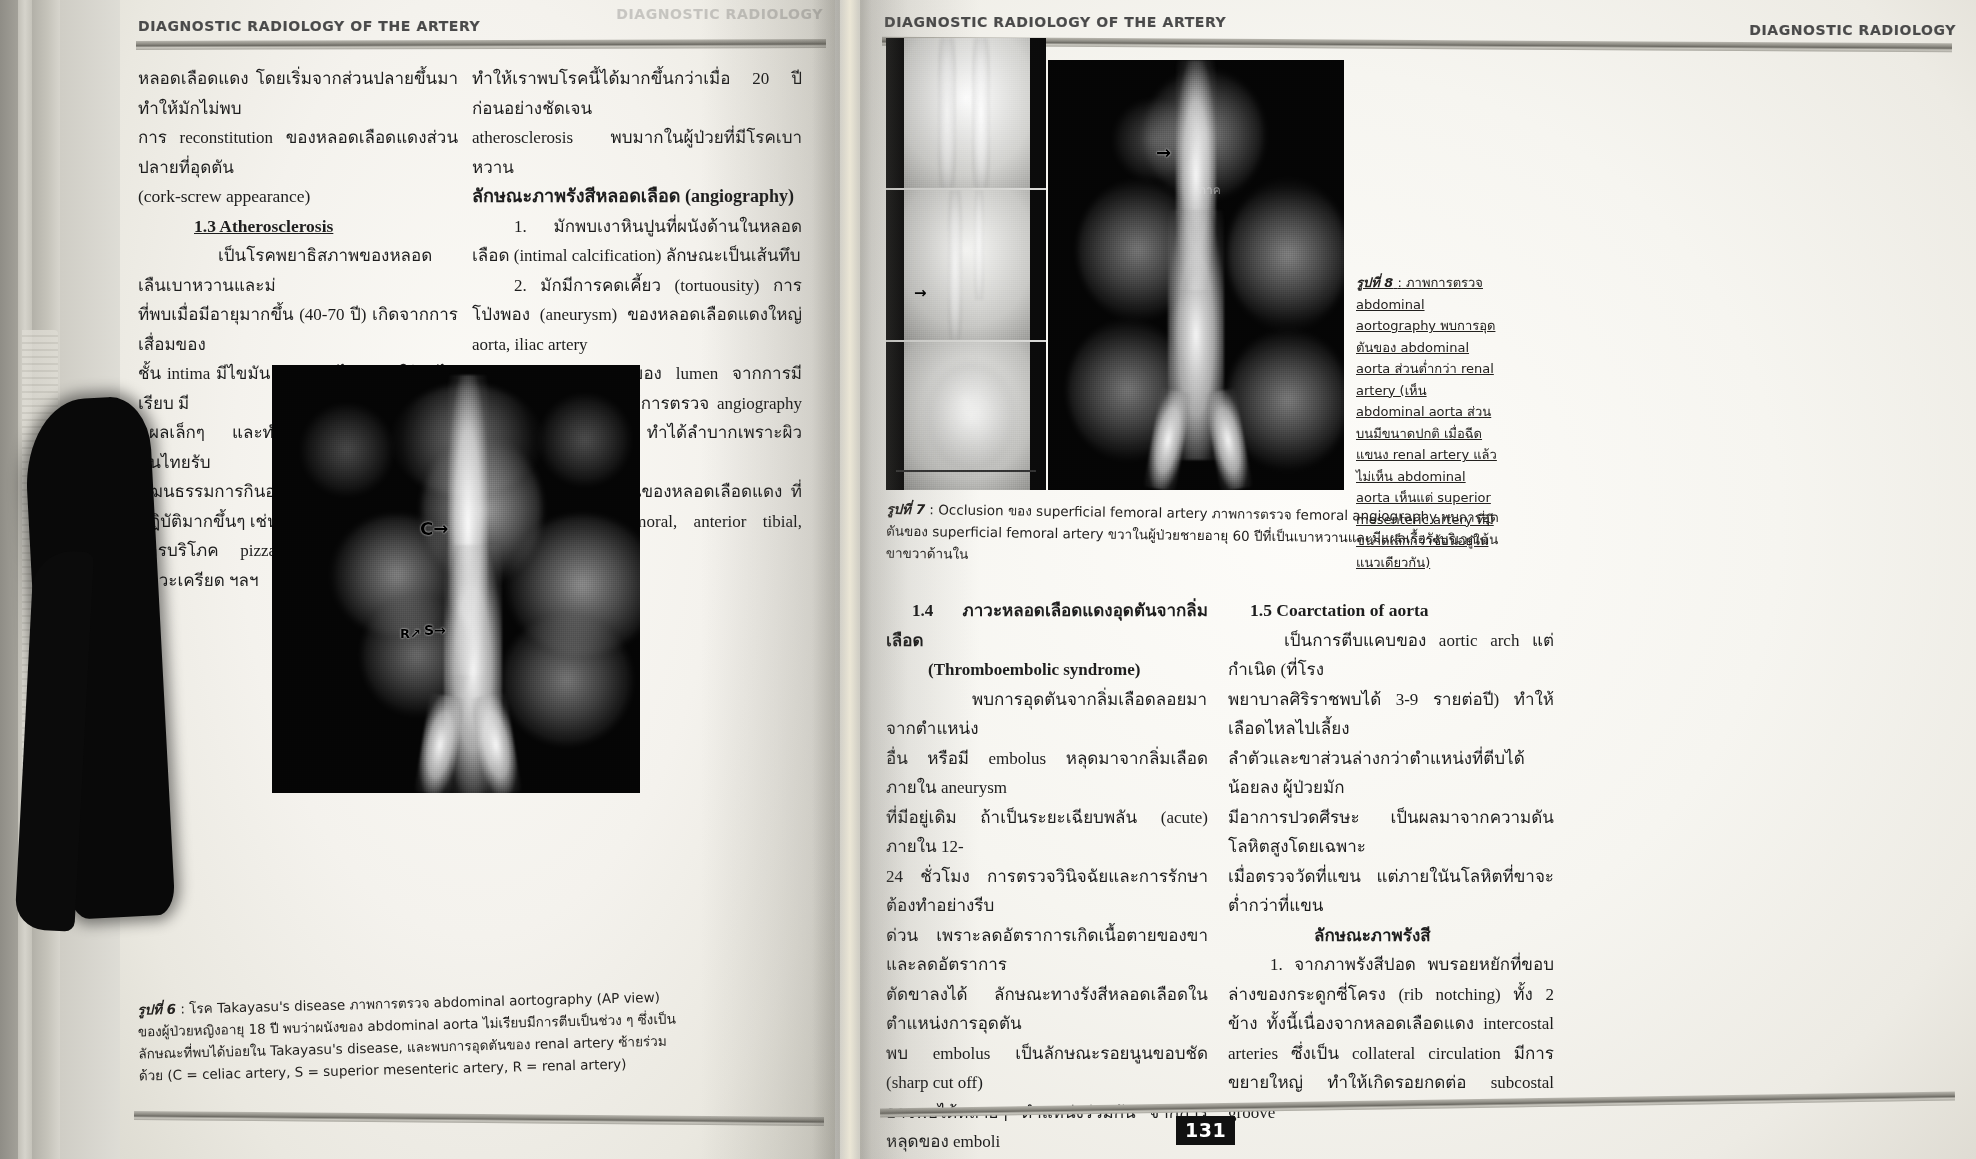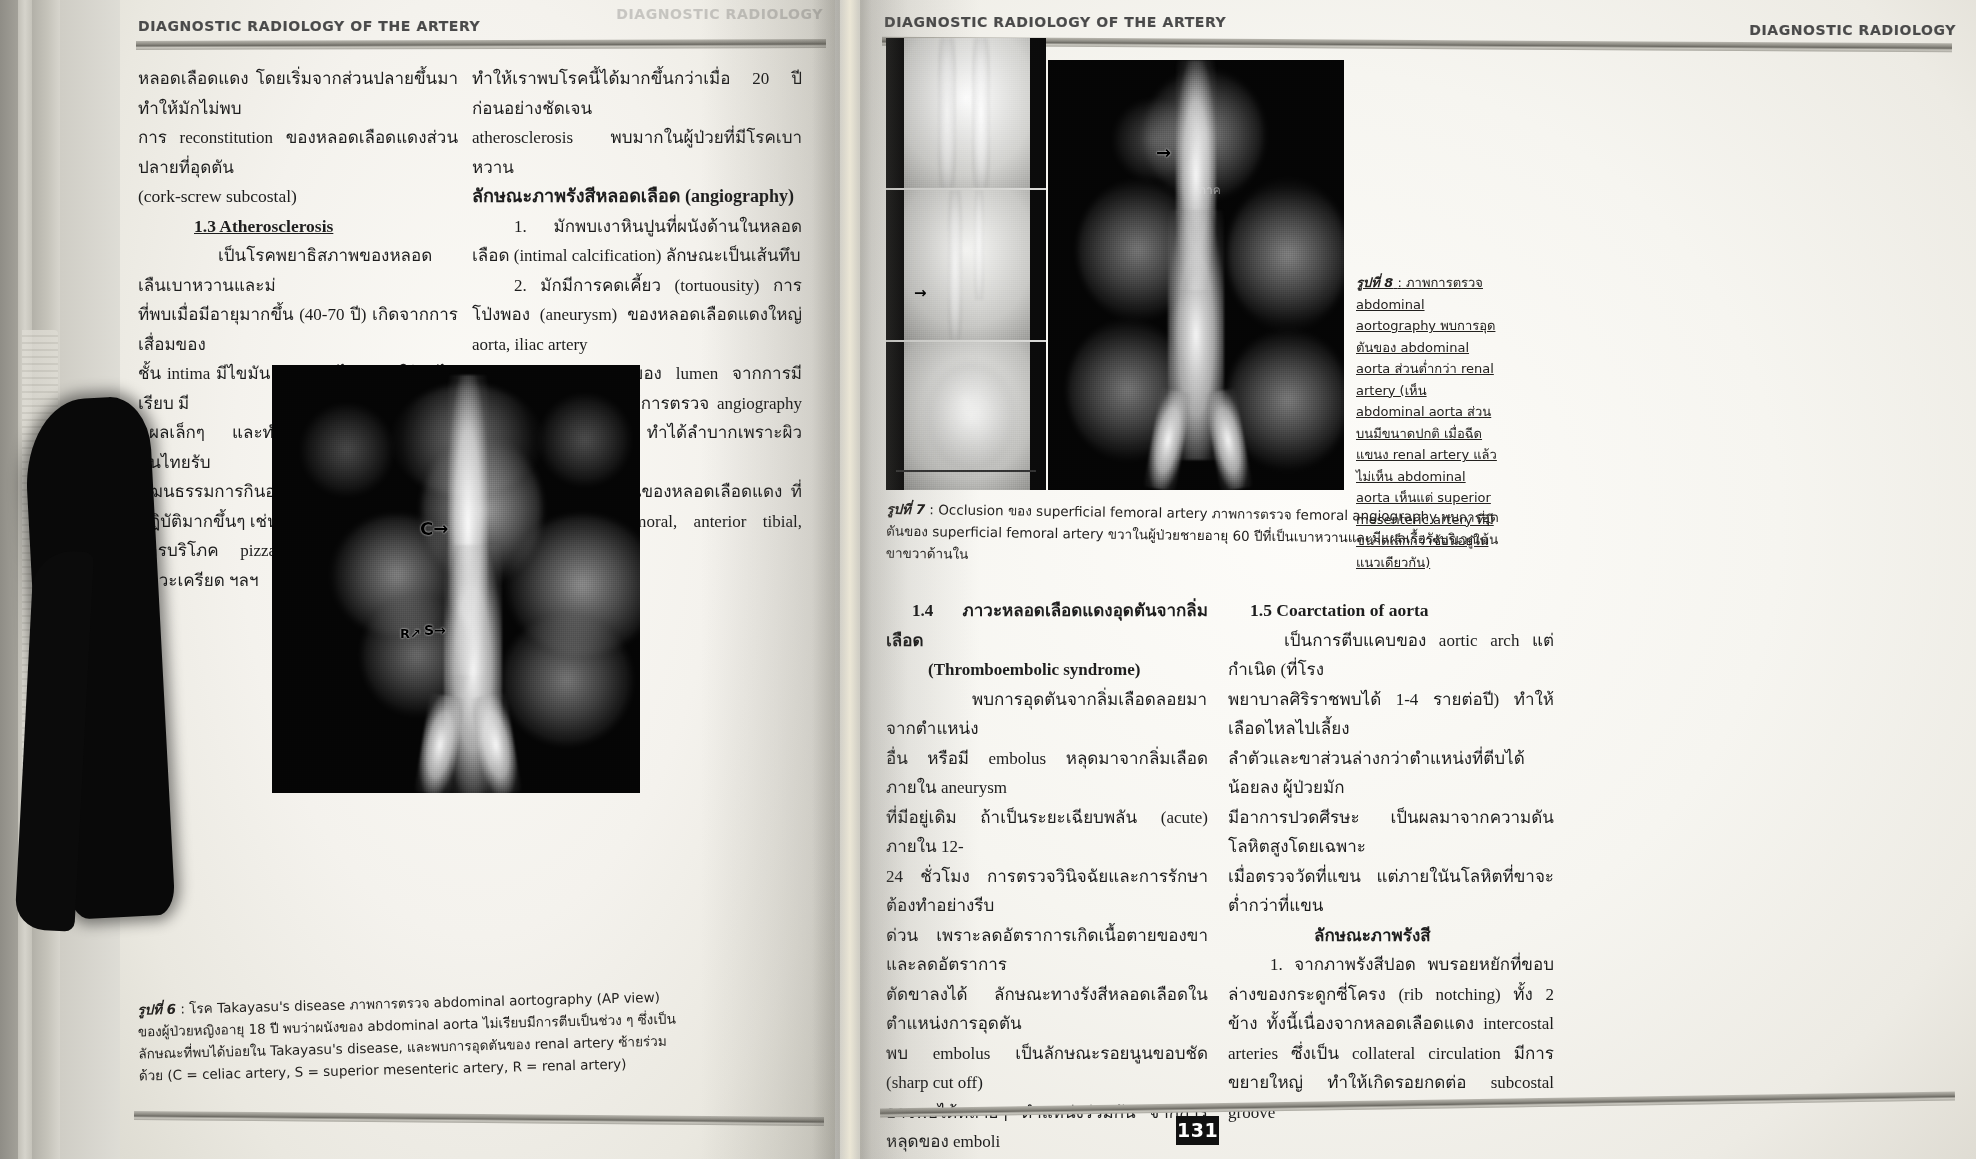--- a/index.html
+++ b/index.html
@@ -129,21 +129,21 @@
   .cap .lbl { font-style:italic; font-weight:700; }
   .cap.sidecap { font-size:13px; line-height:21.5px;text-decoration:underline; }
 
   .pagenum {
     position:absolute;
     background:#111;
     color:#fff;
     font-family:"DejaVu Sans", sans-serif;
     font-weight:700;
     font-size:19px;
-    padding:3px 1px 4px;
+    padding:3px 9px 4px;
     letter-spacing:.5px;
   }
 
   
   .xray { position:absolute; inset:0; }
   .xr-dark { background:#050505; }
   .vessel {
     position:absolute;
     background:radial-gradient(ellipse at 50% 50%, rgba(255,255,255,.96) 0%, rgba(235,235,235,.7) 45%, rgba(120,120,120,.18) 78%, rgba(0,0,0,0) 100%);
     filter:blur(1.2px);
@@ -178,21 +178,21 @@
   <div class="page left">
 
     <div class="runhead" style="left:18px; top:18px;">DIAGNOSTIC RADIOLOGY OF THE ARTERY</div>
     <div class="runhead" style="right:12px; top:6px; opacity:.25;">DIAGNOSTIC RADIOLOGY</div>
 
     <div class="rule" style="left:16px; top:40px; width:690px; transform:rotate(-0.15deg);"></div>
 
     <div class="col" style="left:18px; top:64px; width:320px;">
       <p class="thai">หลอดเลือดแดง โดยเริ่มจากส่วนปลายขึ้นมาทำให้มักไม่พบ</p>
       <p class="thai">การ reconstitution ของหลอดเลือดแดงส่วนปลายที่อุดตัน</p>
-      <p>(cork-screw subcostal)</p>
+      <p>(cork-screw appearance)</p>
       <p class="hd">1.3  Atherosclerosis</p>
       <p class="thai ind" style="text-indent:80px;">เป็นโรคพยาธิสภาพของหลอดเลืนเบาหวานและม่</p>
       <p class="thai">ที่พบเมื่อมีอายุมากขึ้น  (40-70  ปี)  เกิดจากการเสื่อมของ</p>
       <p class="thai">ชั้น intima มีไขมัน (plaque) ไปจับทำให้ผิวไม่เรียบ มี</p>
       <p class="thai">แผลเล็กๆ  และทำให้หลอดเลือดแดงตีบตัน  คนไทยรับ</p>
       <p class="thai">วัฒนธรรมการกินอยู่แบบชาวตะวันตกมาปฏิบัติมากขึ้นๆ เช่น</p>
       <p class="thai">การบริโภค pizza ขาดการออกกำลังกาย ภาวะเครียด ฯลฯ</p>
     </div>
 
     <div class="col" style="left:352px; top:64px; width:330px;">
@@ -309,21 +309,21 @@
       <p class="thai">ด่วน เพราะลดอัตราการเกิดเนื้อตายของขาและลดอัตราการ</p>
       <p class="thai">ตัดขาลงได้ ลักษณะทางรังสีหลอดเลือดในตำแหน่งการอุดตัน</p>
       <p class="thai">พบ embolus เป็นลักษณะรอยนูนขอบชัด (sharp cut off)</p>
       <p class="thai">อาจพบได้หลายๆ ตำแหน่งร่วมกัน จากการหลุดของ emboli</p>
       <p class="thai">ลักษณะเหมือนสายฝักบัวอาบน้ำหรือสายฝน</p>
     </div>
 
     <div class="col" style="left:368px; top:596px; width:326px;">
       <p class="hdth" style="text-indent:22px;">1.5  Coarctation of aorta</p>
       <p class="thai" style="text-indent:56px;">เป็นการตีบแคบของ aortic arch แต่กำเนิด (ที่โรง</p>
-      <p class="thai">พยาบาลศิริราชพบได้ 1-4 รายต่อปี) ทำให้เลือดไหลไปเลี้ยง</p>
+      <p class="thai">พยาบาลศิริราชพบได้ 3-9 รายต่อปี) ทำให้เลือดไหลไปเลี้ยง</p>
       <p class="thai">ลำตัวและขาส่วนล่างกว่าตำแหน่งที่ตีบได้น้อยลง ผู้ป่วยมัก</p>
       <p class="thai">มีอาการปวดศีรษะ เป็นผลมาจากความดันโลหิตสูงโดยเฉพาะ</p>
       <p class="thai">เมื่อตรวจวัดที่แขน แต่ภายในันโลหิตที่ขาจะต่ำกว่าที่แขน</p>
       <p class="thai hdth" style="text-indent:86px;">ลักษณะภาพรังสี</p>
       <p class="thai ind">1.  จากภาพรังสีปอด พบรอยหยักที่ขอบล่างของกระดูกซี่โครง (rib notching) ทั้ง 2 ข้าง ทั้งนี้เนื่องจากหลอดเลือดแดง intercostal arteries ซึ่งเป็น collateral circulation มีการขยายใหญ่ ทำให้เกิดรอยกดต่อ subcostal groove</p>
     </div>
 
     <div class="rule" style="left:20px; bottom:50px; width:1075px; transform:rotate(-0.9deg);"></div>
 
     <div class="pagenum" style="left:316px; bottom:14px;">131</div>

